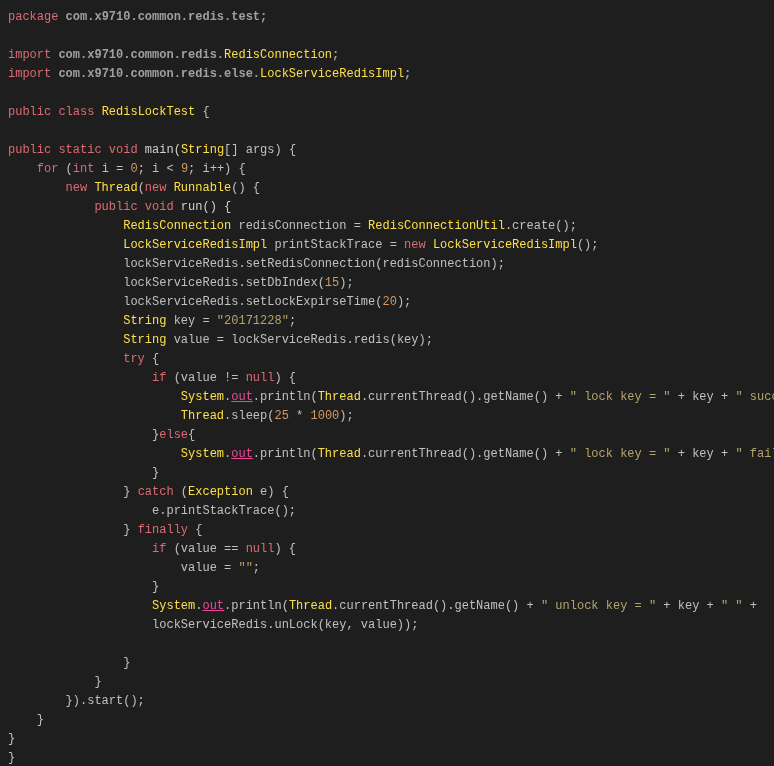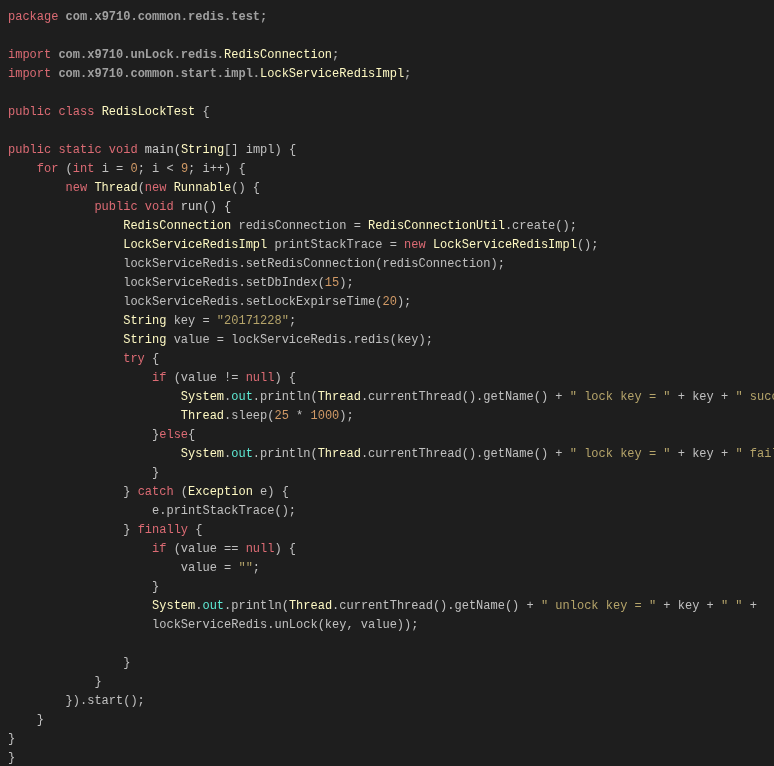--- a/index.html
+++ b/index.html
@@ -9,37 +9,37 @@
     font-family: Consolas, 'Courier New', monospace;
     font-size: 12px;
     line-height: 19px;
     color: #c0c0c0;
     width: 774px;
     box-sizing: border-box;
   }
   .line { white-space: pre; }
   .kw-red { color: #dc6b74; text-align: center; }
   .pkg { color: #a0a0a0; font-weight: bold; }
-  .cls { color: #fef9c3; }
-  .member { color: #5eead4; }
+  .cls { color: #fde047; }
+  .member { color: #ec4899; text-decoration: underline; }
   .str { color: #b5a46a; }
   .num { color: #d19a66; }
   .method { color: #d0d0d0; margin-top: 48px; }
 </style>
 </head>
 <body>
 
 <pre style="margin:0;font-family:inherit;font-size:inherit;line-height:inherit;"><span class="line"><span class="kw-red">package</span><span class="pkg"> com.x9710.common.redis.test;</span></span>
 <span class="line"> </span>
-<span class="line"><span class="kw-red">import</span><span class="pkg"> com.x9710.unLock.redis.</span><span class="cls">RedisConnection</span><span class="pkg">;</span></span>
-<span class="line"><span class="kw-red">import</span><span class="pkg"> com.x9710.common.start.impl.</span><span class="cls">LockServiceRedisImpl</span><span class="pkg">;</span></span>
+<span class="line"><span class="kw-red">import</span><span class="pkg"> com.x9710.common.redis.</span><span class="cls">RedisConnection</span><span class="pkg">;</span></span>
+<span class="line"><span class="kw-red">import</span><span class="pkg"> com.x9710.common.redis.else.</span><span class="cls">LockServiceRedisImpl</span><span class="pkg">;</span></span>
 <span class="line"> </span>
 <span class="line"><span class="kw-red">public</span> <span class="kw-red">class</span> <span class="cls">RedisLockTest</span><span> {</span></span>
 <span class="line"> </span>
-<span class="line"><span class="kw-red">public</span> <span class="kw-red">static</span> <span class="kw-red">void</span><span class="method"> main(</span><span class="cls">String</span><span>[] impl) {</span></span>
+<span class="line"><span class="kw-red">public</span> <span class="kw-red">static</span> <span class="kw-red">void</span><span class="method"> main(</span><span class="cls">String</span><span>[] args) {</span></span>
 <span class="line">    <span class="kw-red">for</span><span> (</span><span class="kw-red">int</span><span> i = </span><span class="num">0</span><span>; i &lt; </span><span class="num">9</span><span>; i++) {</span></span>
 <span class="line">        <span class="kw-red">new</span> <span class="cls">Thread</span><span>(</span><span class="kw-red">new</span> <span class="cls">Runnable</span><span>() {</span></span>
 <span class="line">            <span class="kw-red">public</span> <span class="kw-red">void</span><span class="method"> run() {</span></span>
 <span class="line">                <span class="cls">RedisConnection</span><span> redisConnection = </span><span class="cls">RedisConnectionUtil</span><span>.create();</span></span>
 <span class="line">                <span class="cls">LockServiceRedisImpl</span><span> printStackTrace = </span><span class="kw-red">new</span> <span class="cls">LockServiceRedisImpl</span><span>();</span></span>
 <span class="line">                <span>lockServiceRedis.setRedisConnection(redisConnection);</span></span>
 <span class="line">                <span>lockServiceRedis.setDbIndex(</span><span class="num">15</span><span>);</span></span>
 <span class="line">                <span>lockServiceRedis.setLockExpirseTime(</span><span class="num">20</span><span>);</span></span>
 <span class="line">                <span class="cls">String</span><span> key = </span><span class="str">"20171228"</span><span>;</span></span>
 <span class="line">                <span class="cls">String</span><span> value = lockServiceRedis.redis(key);</span></span>

